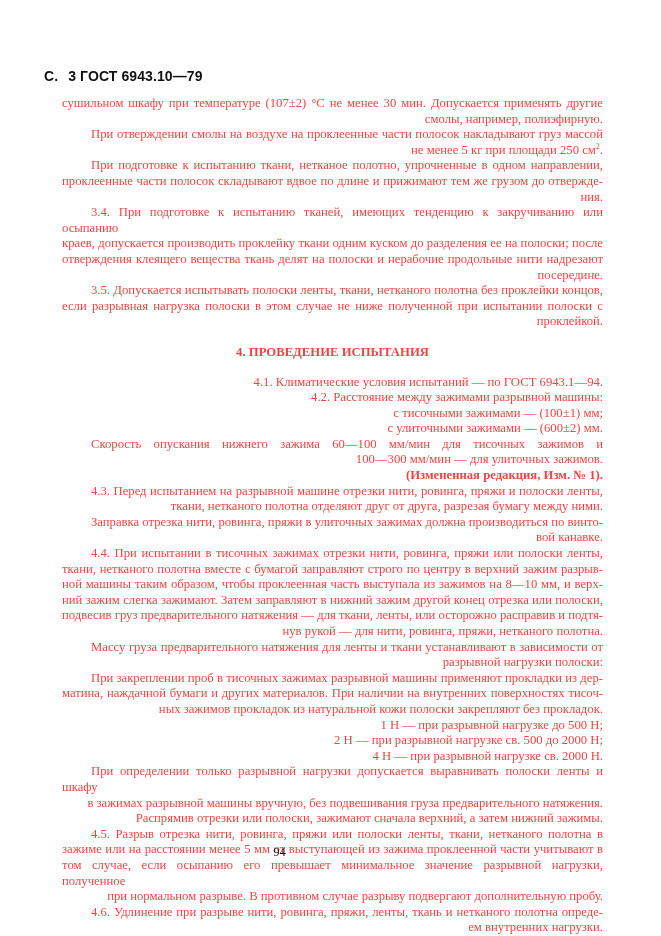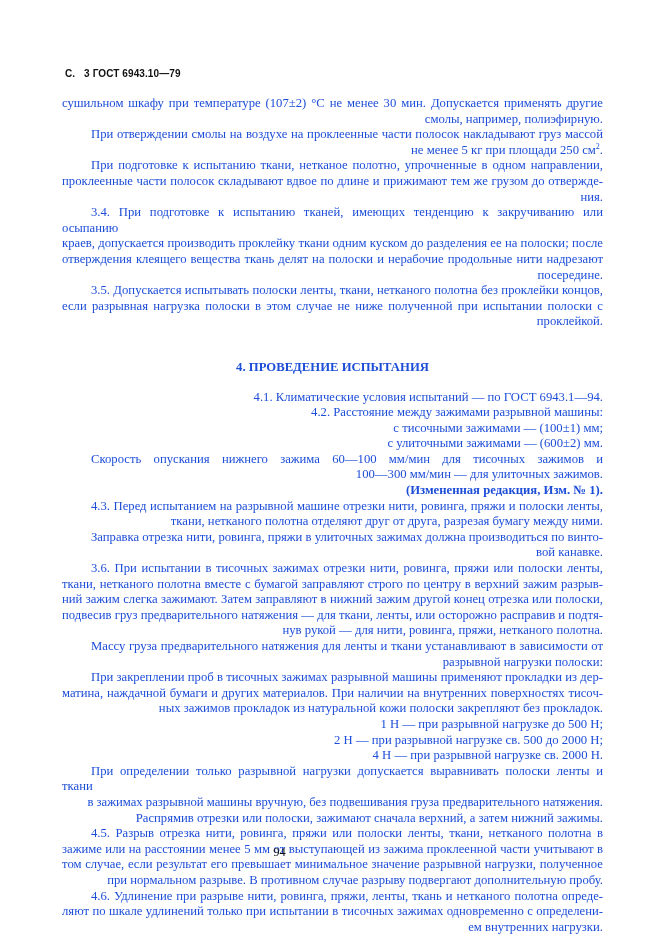--- a/index.html
+++ b/index.html
@@ -1,34 +1,34 @@
 <!DOCTYPE html>
 <html><head>
 <meta charset="utf-8">
 <style>
   html, body { margin: 0; padding: 0; background: #ffffff; }
   body { width: 661px; height: 936px; position: relative; overflow: hidden; }
   .page { position: absolute; left: 0; top: 0; width: 661px; height: 936px; background: #fff; color: #111; }
   .running-head {
-    position: absolute; left: 65px; top: 68px;
-    font-family: "Liberation Sans", sans-serif; font-weight: bold; font-size: 10px;
+    position: absolute; left: 44px; top: 68px;
+    font-family: "Liberation Sans", sans-serif; font-weight: bold; font-size: 14px;
     letter-spacing: 0.1px; color: #111;
   }
   .running-head .sp { display: inline-block; width: 6px; }
   .body-text {
     position: absolute; left: 62px; top: 96px; width: 541px;
     font-family: "Liberation Serif", serif; font-size: 12.7px; line-height: 15.6px;
-    color: #1d4ed8;
+    color: #ef4444;
   }
   .line { display: block; text-align: right; }
   .jl { text-align: justify; text-align-last: justify; }
   .ind { text-indent: 29px; }
   .heading {
     text-align: center; font-weight: bold; font-size: 12.7px;
-    margin: 30px 0 14px 0; text-indent: 0;
+    margin: 15px 0 14px 0; text-indent: 0;
   }
   .bold { font-weight: bold; }
   .folio {
     position: absolute; left: 0; width: 559px; top: 845px; text-align: center;
     font-family: "Liberation Serif", serif; font-size: 12.5px; color: #111;
   }
   sup { font-size: 8px; line-height: 0; vertical-align: 5px; }
 </style>
 </head>
 <body>
@@ -93,58 +93,58 @@
     <div>
       <span class="line jl ind">4.3. Перед испытанием на разрывной машине отрезки нити, ровинга, пряжи и полоски ленты,</span>
       <span class="line">ткани, нетканого полотна отделяют друг от друга, разрезая бумагу между ними.</span>
     </div>
     <div>
       <span class="line jl ind">Заправка отрезка нити, ровинга, пряжи в улиточных зажимах должна производиться по винто-</span>
       <span class="line">вой канавке.</span>
     </div>
 
     <div>
-      <span class="line jl ind">3.6. При испытании в тисочных зажимах отрезки нити, ровинга, пряжи или полоски ленты,</span>
+      <span class="line jl ind">4.4. При испытании в тисочных зажимах отрезки нити, ровинга, пряжи или полоски ленты,</span>
       <span class="line jl">ткани, нетканого полотна вместе с бумагой заправляют строго по центру в верхний зажим разрыв-</span>
+      <span class="line jl">ной машины таким образом, чтобы проклеенная часть выступала из зажимов на 8—10 мм, и верх-</span>
       <span class="line jl">ний зажим слегка зажимают. Затем заправляют в нижний зажим другой конец отрезка или полоски,</span>
       <span class="line jl">подвесив груз предварительного натяжения — для ткани, ленты, или осторожно расправив и подтя-</span>
       <span class="line">нув рукой — для нити, ровинга, пряжи, нетканого полотна.</span>
     </div>
     <div>
       <span class="line jl ind">Массу груза предварительного натяжения для ленты и ткани устанавливают в зависимости от</span>
       <span class="line">разрывной нагрузки полоски:</span>
     </div>
     <div>
       <span class="line jl ind">При закреплении проб в тисочных зажимах разрывной машины применяют прокладки из дер-</span>
       <span class="line jl">матина, наждачной бумаги и других материалов. При наличии на внутренних поверхностях тисоч-</span>
       <span class="line">ных зажимов прокладок из натуральной кожи полоски закрепляют без прокладок.</span>
     </div>
     <div>
       <span class="line ind">1 Н — при разрывной нагрузке до 500 Н;</span>
       <span class="line ind">2 Н — при разрывной нагрузке св. 500 до 2000 Н;</span>
       <span class="line ind">4 Н — при разрывной нагрузке св. 2000 Н.</span>
     </div>
     <div>
-      <span class="line jl ind">При определении только разрывной нагрузки допускается выравнивать полоски ленты и ткани</span>
+      <span class="line jl ind">При определении только разрывной нагрузки допускается выравнивать полоски ленты и шкафу</span>
       <span class="line">в зажимах разрывной машины вручную, без подвешивания груза предварительного натяжения.</span>
     </div>
     <div>
       <span class="line ind">Распрямив отрезки или полоски, зажимают сначала верхний, а затем нижний зажимы.</span>
     </div>
 
     <div>
       <span class="line jl ind">4.5. Разрыв отрезка нити, ровинга, пряжи или полоски ленты, ткани, нетканого полотна в</span>
       <span class="line jl">зажиме или на расстоянии менее 5 мм от выступающей из зажима проклеенной части учитывают в</span>
-      <span class="line jl">том случае, если результат его превышает минимальное значение разрывной нагрузки, полученное</span>
+      <span class="line jl">том случае, если осыпанию его превышает минимальное значение разрывной нагрузки, полученное</span>
       <span class="line">при нормальном разрыве. В противном случае разрыву подвергают дополнительную пробу.</span>
     </div>
 
     <div>
       <span class="line jl ind">4.6. Удлинение при разрыве нити, ровинга, пряжи, ленты, ткань и нетканого полотна опреде-</span>
-      <span class="line jl">ляют по шкале удлинений только при испытании в тисочных зажимах одновременно с определени-</span>
       <span class="line">ем внутренних нагрузки.</span>
     </div>
 
   </div>
 
   <div class="folio">94</div>
 
 </div>
 
 </body></html>

